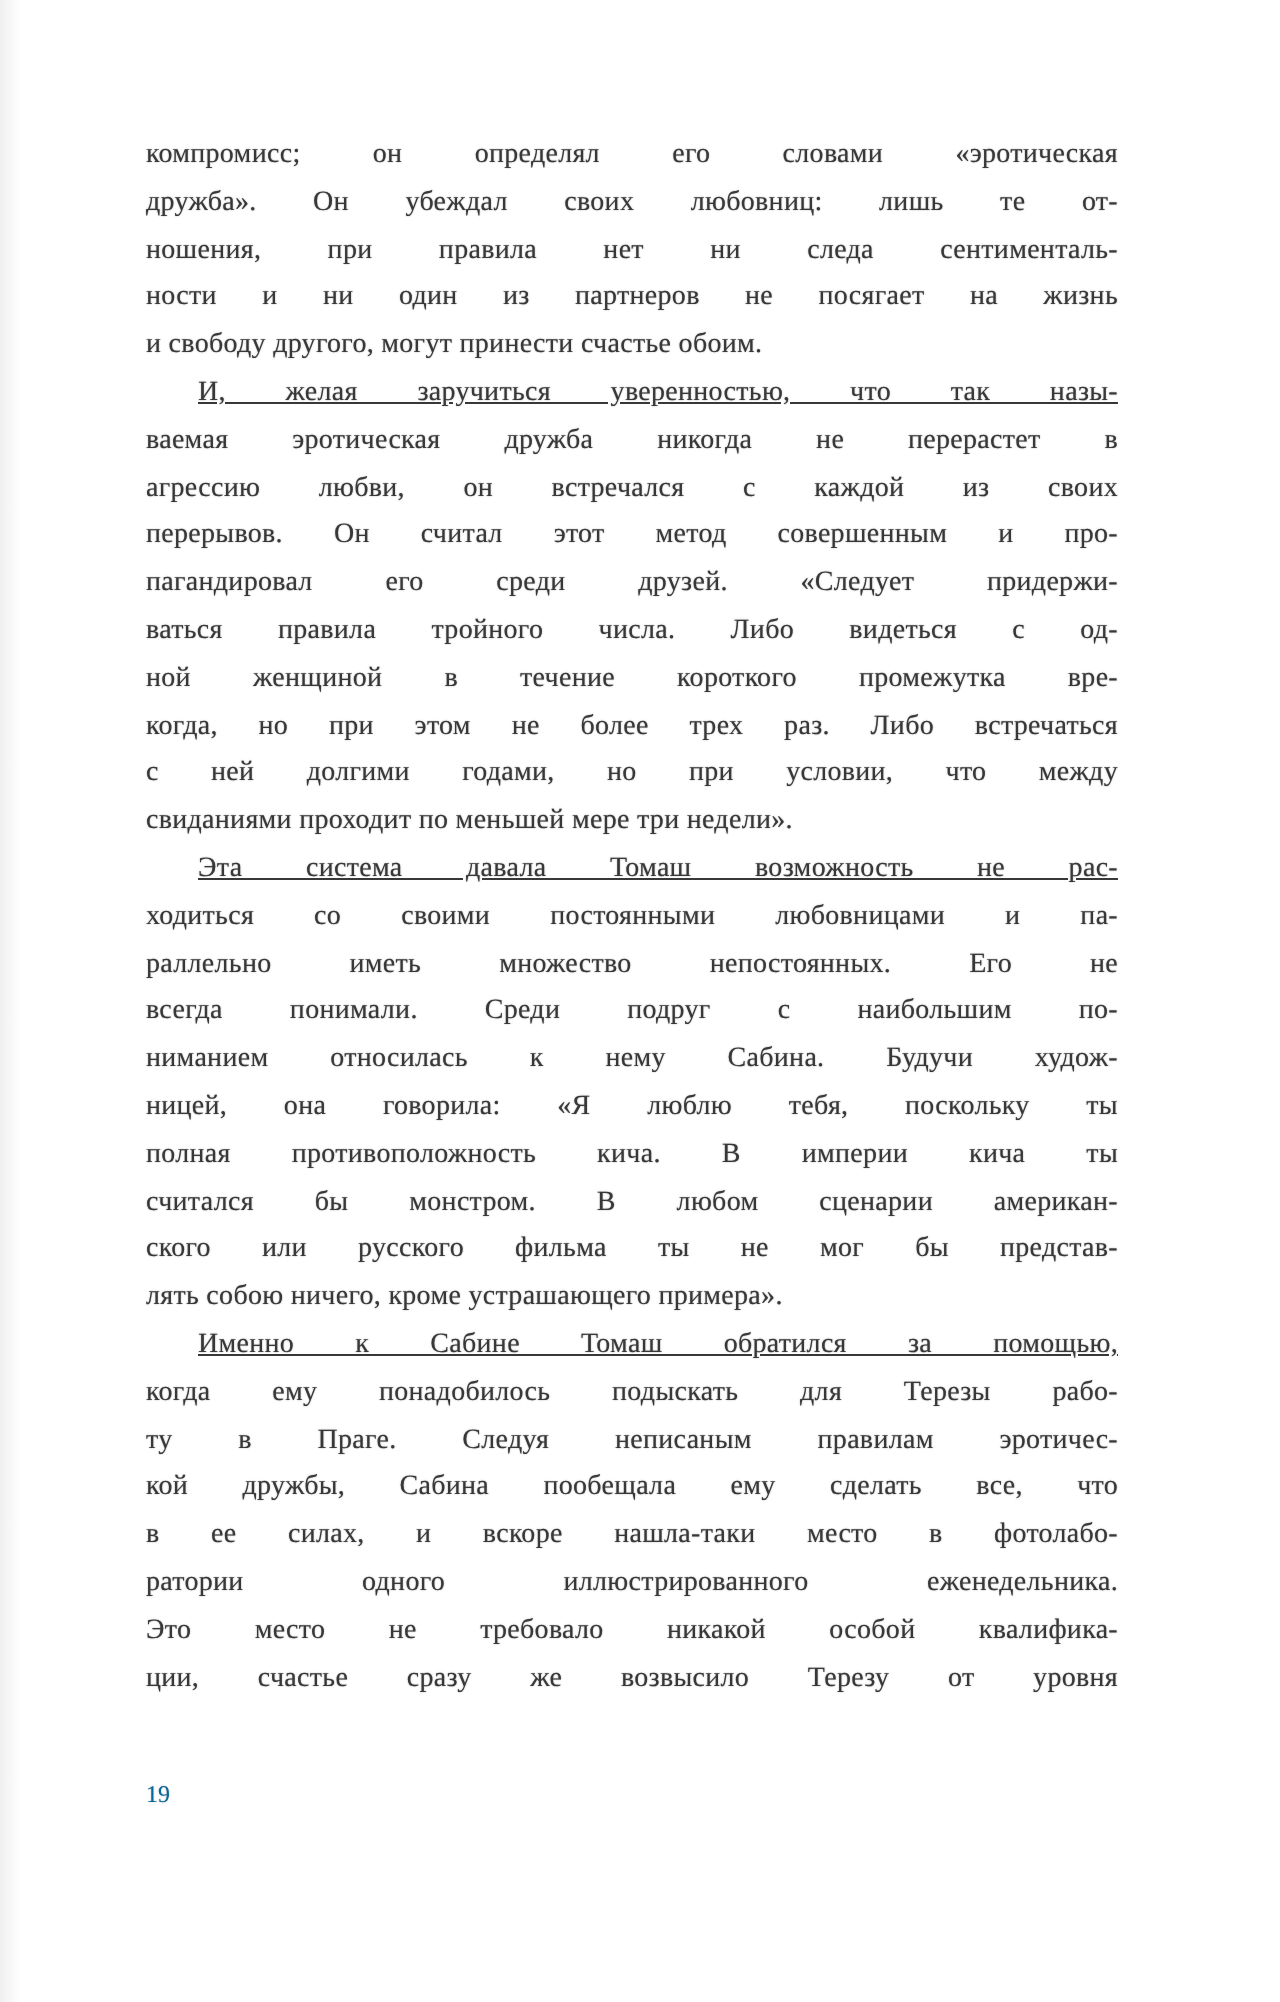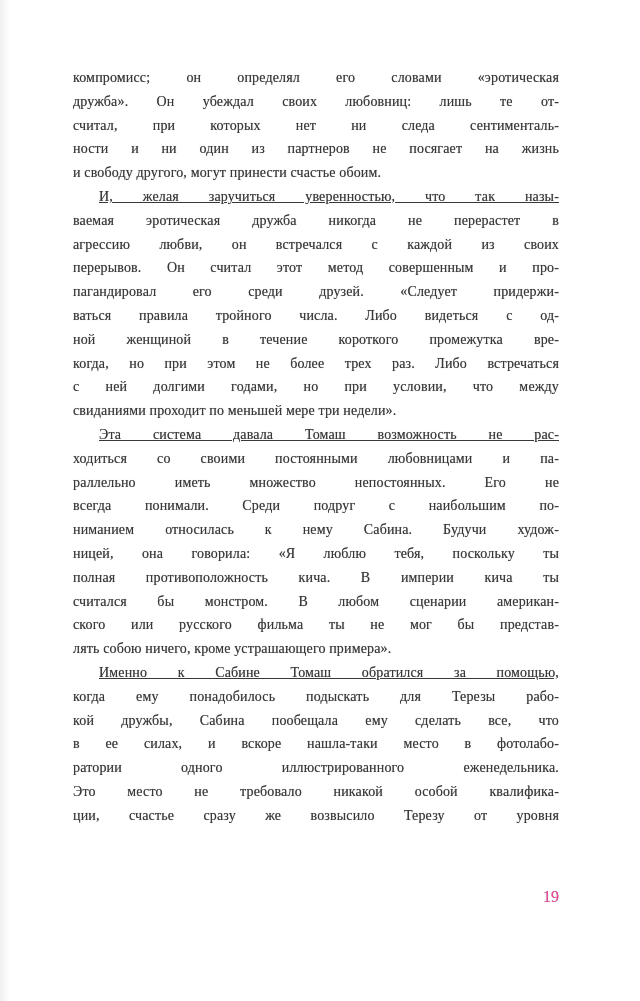--- a/index.html
+++ b/index.html
@@ -42,38 +42,38 @@
   }
   .line.ind {
     text-indent: 26px;
     text-decoration: underline;
   }
   .folio {
     position: absolute;
     left: 73px;
     width: 486px;
     top: 886px;
-    text-align: right;
-    color: #ec4899;
-    font-size: 16px;
+    text-align: left;
+    color: #0369a1;
+    font-size: 12px;
     line-height: 22px;
     text-shadow: 0 0 0.7px rgba(40,40,40,0.5);
   }
 </style>
 </head>
 <body>
 
 <div class="scan-edge"></div>
 
 <div class="text-column">
 
   <div>
     <div class="line">компромисс; он определял его словами «эротическая</div>
     <div class="line">дружба». Он убеждал своих любовниц: лишь те от-</div>
-    <div class="line">считал, при которых нет ни следа сентименталь-</div>
+    <div class="line">ношения, при правила нет ни следа сентименталь-</div>
     <div class="line">ности и ни один из партнеров не посягает на жизнь</div>
     <div class="line end">и свободу другого, могут принести счастье обоим.</div>
   </div>
 
   <div>
     <div class="line ind">И, желая заручиться уверенностью, что так назы-</div>
     <div class="line">ваемая эротическая дружба никогда не перерастет в</div>
     <div class="line">агрессию любви, он встречался с каждой из своих</div>
     <div class="line">перерывов. Он считал этот метод совершенным и про-</div>
     <div class="line">пагандировал его среди друзей. «Следует придержи-</div>
@@ -93,20 +93,21 @@
     <div class="line">ницей, она говорила: «Я люблю тебя, поскольку ты</div>
     <div class="line">полная противоположность кича. В империи кича ты</div>
     <div class="line">считался бы монстром. В любом сценарии американ-</div>
     <div class="line">ского или русского фильма ты не мог бы представ-</div>
     <div class="line end">лять собою ничего, кроме устрашающего примера».</div>
   </div>
 
   <div>
     <div class="line ind">Именно к Сабине Томаш обратился за помощью,</div>
     <div class="line">когда ему понадобилось подыскать для Терезы рабо-</div>
+    <div class="line">ту в Праге. Следуя неписаным правилам эротичес-</div>
     <div class="line">кой дружбы, Сабина пообещала ему сделать все, что</div>
     <div class="line">в ее силах, и вскоре нашла-таки место в фотолабо-</div>
     <div class="line">ратории одного иллюстрированного еженедельника.</div>
     <div class="line">Это место не требовало никакой особой квалифика-</div>
     <div class="line">ции, счастье сразу же возвысило Терезу от уровня</div>
   </div>
 
 </div>
 
 <div class="folio">19</div>

